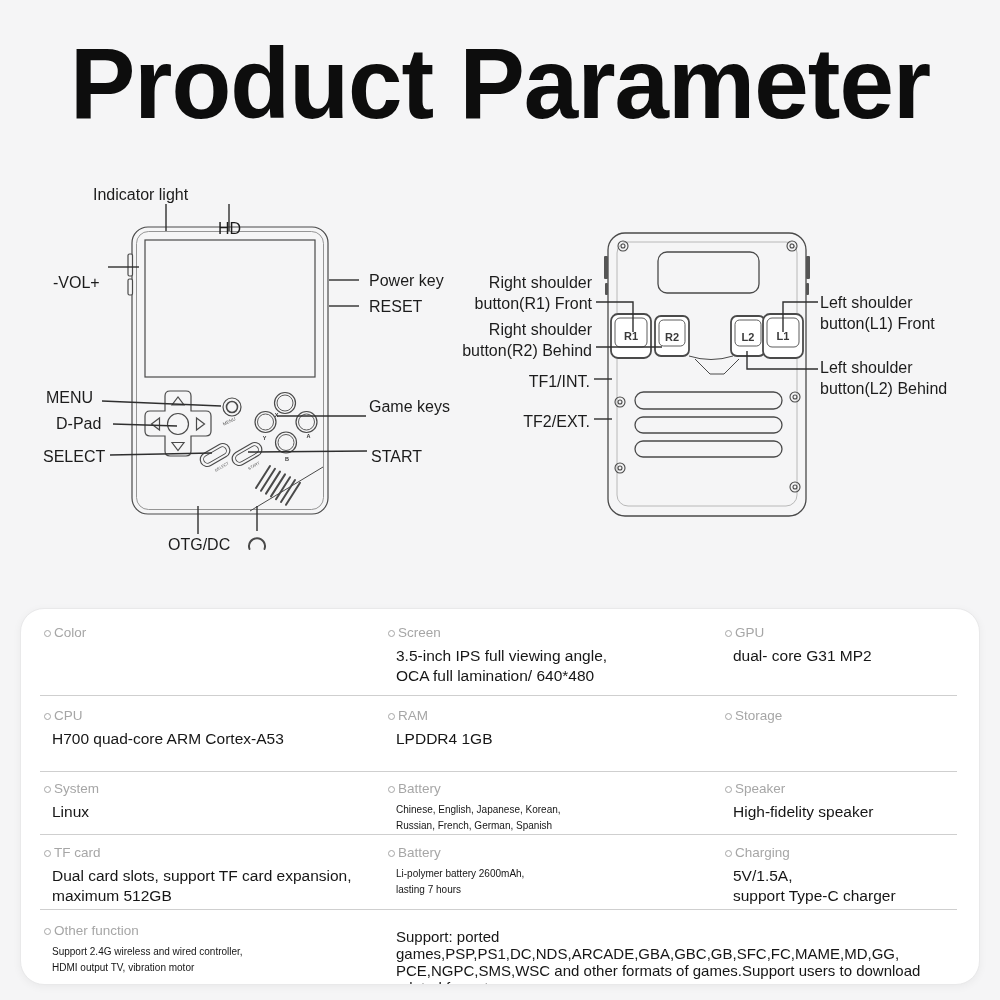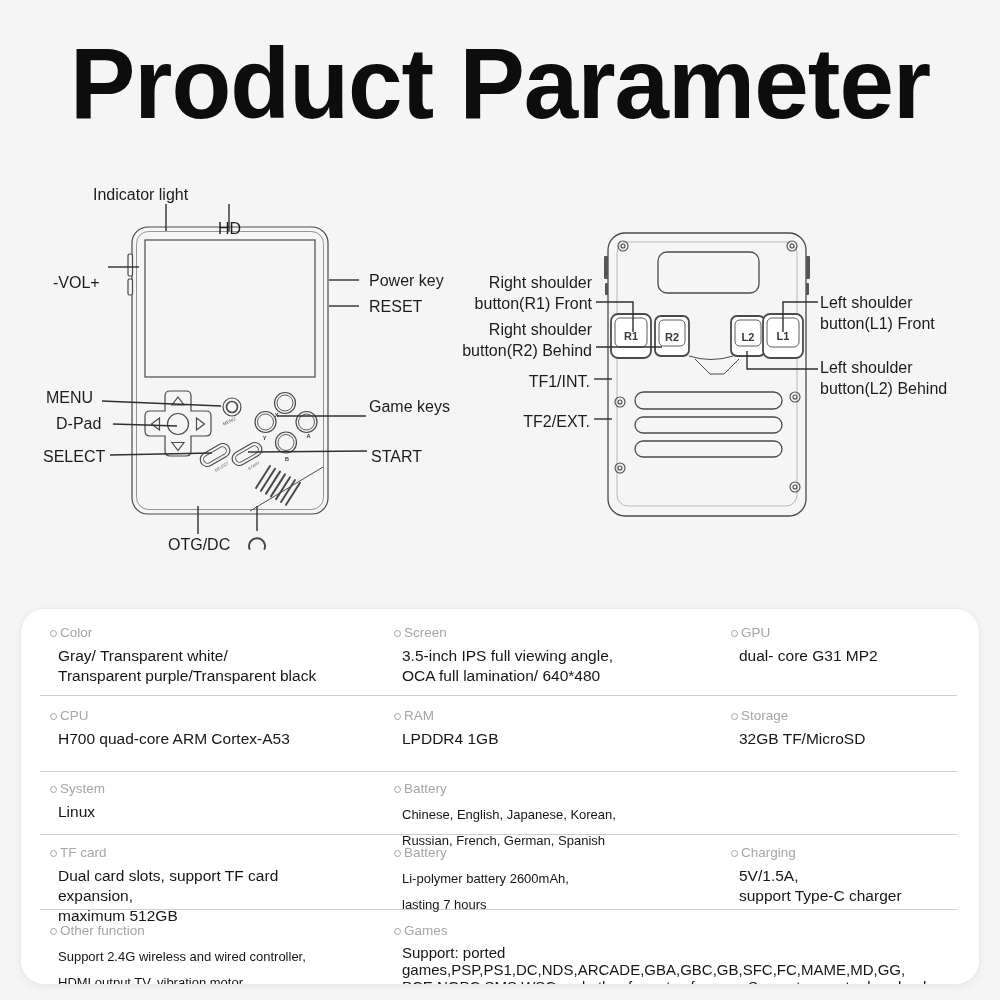--- a/index.html
+++ b/index.html
@@ -27,34 +27,34 @@
     background:#ffffff;border:1px solid #e9e9ea;border-radius:24px;
     box-shadow:0 2px 8px rgba(0,0,0,.05);box-sizing:border-box;overflow:hidden;
   }
   .spec-row{display:grid;grid-template-columns:344px 337px 1fr;box-sizing:border-box;}
   .spec-row.two{grid-template-columns:344px 1fr;}
   .r1{height:86px;padding-top:16px;}
   .r2{height:75px;padding-top:12px;}
   .r3{height:62px;padding-top:9px;}
   .r4{height:74px;padding-top:10px;}
   .r5{padding-top:13px;padding-bottom:12px;}
-  .cell{padding-left:29px;padding-right:10px;box-sizing:border-box;}
+  .cell{padding-left:23px;padding-right:10px;box-sizing:border-box;}
   .spec-label{
     display:flex;align-items:center;gap:3px;
     font-size:13.5px;line-height:16px;color:#a6a6a6;
   }
   .ring{
     width:5px;height:5px;border:1.4px solid #a6a6a6;border-radius:50%;
     display:inline-block;flex:0 0 auto;
   }
   .spec-value{
     margin-top:5px;margin-left:8px;font-size:15.5px;line-height:20px;
     color:#161616;white-space:pre-line;
   }
-  .spec-value.sm{font-size:13px;line-height:26px;}
+  .spec-value.sm{font-size:10px;line-height:16px;}
   .spec-value.xs{font-size:15px;line-height:17px;}
   .divider{height:1px;background:#cfcfcf;margin:0 22px 0 19px;}
 </style>
 </head>
 <body>
 
 <h1 class="page-title">Product Parameter</h1>
 
 <svg class="diagram-svg" viewBox="0 0 1000 1000">
 
@@ -227,22 +227,20 @@
 button(L2) Behind</div>
 
 <div class="spec-card">
 
   <div class="spec-row r1">
     <div class="cell">
       <div class="spec-label">
           <span class="ring"></span>
           <span>Color</span>
         </div>
-      <div class="spec-value">Gray/ Transparent white/
-Transparent purple/Transparent black</div>
     </div>
     <div class="cell">
       <div class="spec-label">
           <span class="ring"></span>
           <span>Screen</span>
         </div>
       <div class="spec-value">3.5-inch IPS full viewing angle,
 OCA full lamination/ 640*480</div>
     </div>
     <div class="cell">
@@ -268,41 +266,47 @@
           <span class="ring"></span>
           <span>RAM</span>
         </div>
       <div class="spec-value">LPDDR4 1GB</div>
     </div>
     <div class="cell">
       <div class="spec-label">
           <span class="ring"></span>
           <span>Storage</span>
         </div>
-      <div class="spec-value">32GB TF/MicroSD</div>
     </div>
   </div>
   <div class="divider"></div>
 
   <div class="spec-row r3">
     <div class="cell">
       <div class="spec-label">
           <span class="ring"></span>
           <span>System</span>
         </div>
       <div class="spec-value">Linux</div>
     </div>
     <div class="cell">
       <div class="spec-label">
           <span class="ring"></span>
           <span>Battery</span>
         </div>
       <div class="spec-value sm">Chinese, English, Japanese, Korean,
 Russian, French, German, Spanish</div>
     </div>
+    <div class="cell">
+      <div class="spec-label">
+          <span class="ring"></span>
+          <span>Speaker</span>
+        </div>
+      <div class="spec-value">High-fidelity speaker</div>
+    </div>
   </div>
   <div class="divider"></div>
 
   <div class="spec-row r4">
     <div class="cell">
       <div class="spec-label">
           <span class="ring"></span>
           <span>TF card</span>
         </div>
       <div class="spec-value">Dual card slots, support TF card expansion,
@@ -330,22 +334,18 @@
   <div class="spec-row r5 two">
     <div class="cell">
       <div class="spec-label">
           <span class="ring"></span>
           <span>Other function</span>
         </div>
       <div class="spec-value sm">Support 2.4G wireless and wired controller,
 HDMI output TV, vibration motor</div>
     </div>
     <div class="cell">
-      <div class="spec-label">
-          <span class="ring"></span>
-          <span>Games</span>
-        </div>
       <div class="spec-value xs">Support: ported games,PSP,PS1,DC,NDS,ARCADE,GBA,GBC,GB,SFC,FC,MAME,MD,GG,
 PCE,NGPC,SMS,WSC and other formats of games.Support users to download related format games</div>
     </div>
   </div>
 
 </div>
 
 </body></html>

